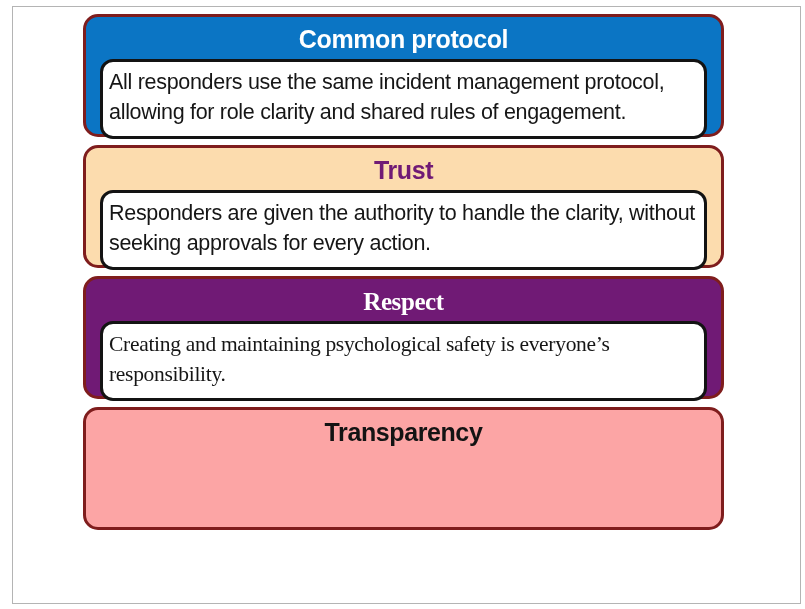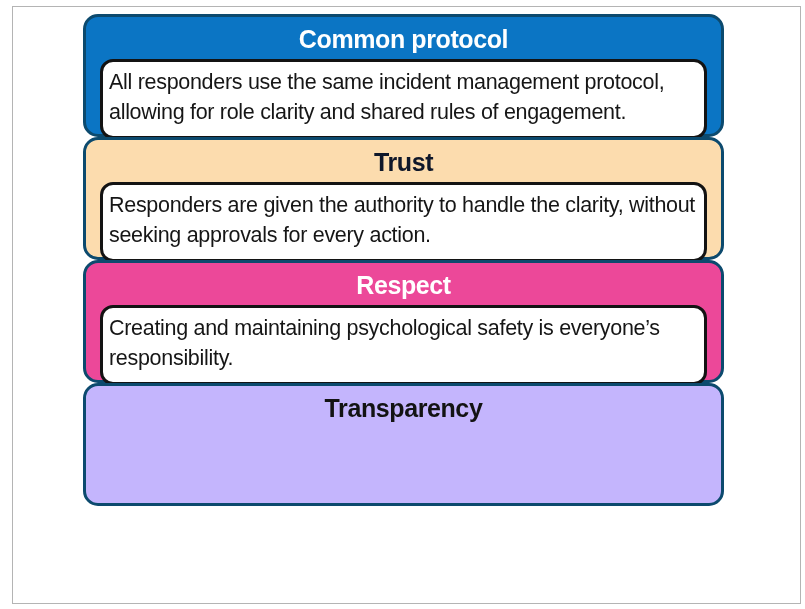--- a/index.html
+++ b/index.html
@@ -25,21 +25,22 @@
   }
   .cards {
     position: absolute;
     left: 83px;
     top: 14px;
     width: 641px;
   }
   .card {
     box-sizing: border-box;
     height: 123px;
-    border: 3px solid #0c4a6e;
+    margin-bottom: 8px;
+    border: 3px solid #7f1d1d;
     border-radius: 15px;
   }
   .card-title {
     margin: 0;
     padding-top: 6px;
     text-align: center;
     font-size: 25px;
     font-weight: 700;
     line-height: 33px;
     letter-spacing: -0.4px;
@@ -71,30 +72,30 @@
 <div class="cards">
 
   <section class="card" style="background: rgb(11, 117, 196);">
     <h2 class="card-title" style="color: rgb(255, 255, 255);">Common protocol</h2>
     <div class="card-inner">
       <p class="card-body">All responders use the same incident management protocol, allowing for role clarity and shared rules of engagement.</p>
     </div>
   </section>
 
   <section class="card" style="background: rgb(252, 220, 174);">
-    <h2 class="card-title" style="color: #0f172a;">Trust</h2>
+    <h2 class="card-title" style="color: #701a75;">Trust</h2>
     <div class="card-inner">
       <p class="card-body">Responders are given the authority to handle the clarity, without seeking approvals for every action.</p>
     </div>
   </section>
 
-  <section class="card" style="background: #ec4899;">
+  <section class="card" style="background: #701a75; font-family: Liberation Serif, serif;">
     <h2 class="card-title" style="color: rgb(255, 255, 255);">Respect</h2>
     <div class="card-inner">
       <p class="card-body">Creating and maintaining psychological safety is everyone’s responsibility.</p>
     </div>
   </section>
 
-  <section class="card" style="background: #c4b5fd;">
+  <section class="card" style="background: #fca5a5;">
     <h2 class="card-title" style="color: rgb(19, 19, 19);">Transparency</h2>
   </section>
 
 </div>
 
 </body></html>

